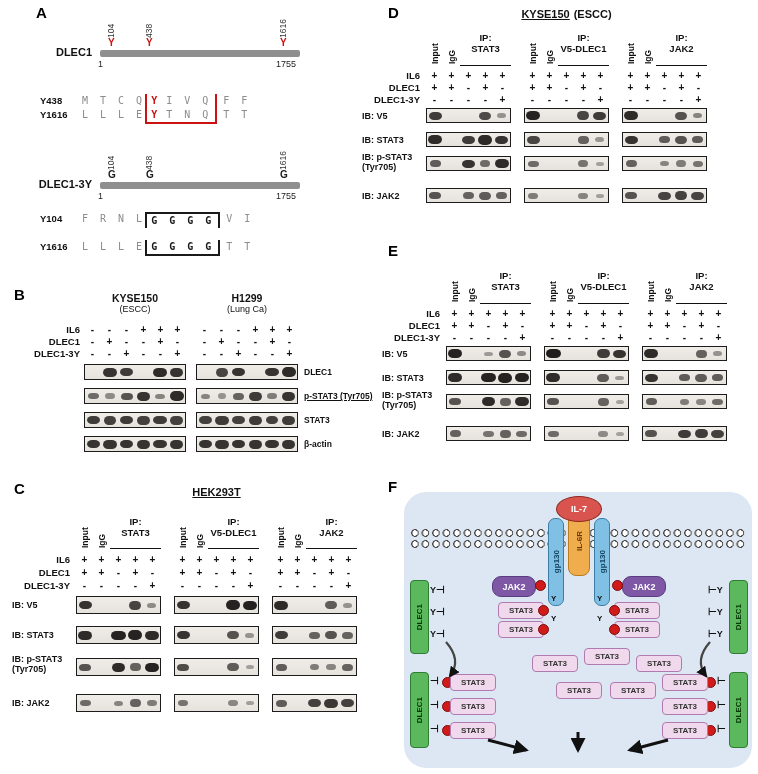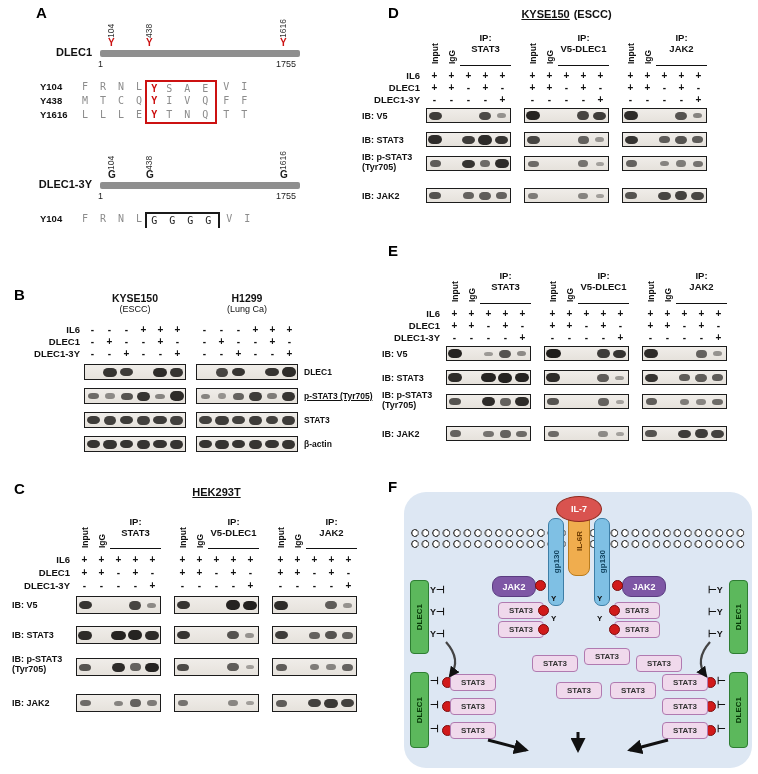--- a/index.html
+++ b/index.html
@@ -24,21 +24,21 @@
             font-weight:bold;font-size:9.5px;letter-spacing:0;}
   .seq{color:#8c8c8c;}
   .hl{color:var(--accent-red);font-weight:bold;}
   .mid{margin-left:6px;}
   .pl{margin-left:6px;}
   .seqbox{display:inline-block;height:14px;vertical-align:top;padding:0 4px;
           border-left:2px solid var(--accent-red);border-right:2px solid var(--accent-red);}
   .seqbox.top{border-top:2px solid var(--accent-red);}
   .seqbox.bot{border-bottom:2px solid var(--accent-red);}
   .seqbox.mutb{border-color:#1a1a1a;}
-  .gg{color:#1a1a1a;font-weight:normal;text-align:center;}
+  .gg{color:#1a1a1a;font-weight:bold;text-align:center;}
 
   
   .blot{display:flex;align-items:center;border:1px solid #1c1c1c;
         background:linear-gradient(#f0ede9,#e6e2dc);box-sizing:border-box;}
   .lane{flex:1;height:100%;display:flex;align-items:center;justify-content:center;}
   .band{background:var(--band-dark);border-radius:45%/60%;filter:blur(.5px);}
   .sign{display:inline-block;width:17px;text-align:center;font-weight:bold;font-size:10px;color:#111;}
   .srow{position:absolute;left:0;height:12px;width:100%;}
   .condlabel{position:absolute;left:0;text-align:right;font-weight:bold;font-size:9.5px;}
   .sgroup{position:absolute;top:0;display:flex;}
@@ -116,43 +116,43 @@
   <span class="vnum vtext" style="left:114px;top:0">438</span>
   <span class="vnum vtext" style="left:248px;top:0">1616</span>
   <span class="resmark resY" style="left:78px;top:29px">Y</span>
   <span class="resmark resY" style="left:116px;top:29px">Y</span>
   <span class="resmark resY" style="left:250px;top:29px">Y</span>
   <span class="protname" style="left:0;top:38px">DLEC1</span>
   <div class="bar" style="left:70px;top:42px"></div>
   <span class="endnum" style="left:68px;top:51px">1</span>
   <span class="endnum" style="left:246px;top:51px">1755</span>
 
-  <div class="seqrow" style="left:10px;top:72px">
-    <span class="seqlabel">Y104</span><span class="seq">F R N L</span><span class="seqbox top"><span class="hl">Y</span><span class="seq mid">S A E</span></span><span class="seq pl">V I</span>
-  </div>
   <div class="seqrow" style="left:10px;top:86px">
     <span class="seqlabel">Y438</span><span class="seq">M T C Q</span><span class="seqbox"><span class="hl">Y</span><span class="seq mid">I V Q</span></span><span class="seq pl">F F</span>
   </div>
   <div class="seqrow" style="left:10px;top:100px">
     <span class="seqlabel">Y1616</span><span class="seq">L L L E</span><span class="seqbox bot"><span class="hl">Y</span><span class="seq mid">T N Q</span></span><span class="seq pl">T T</span>
   </div>
 
   <span class="vnum vtext" style="left:76px;top:132px">104</span>
   <span class="vnum vtext" style="left:114px;top:132px">438</span>
   <span class="vnum vtext" style="left:248px;top:132px">1616</span>
   <span class="resmark resG" style="left:78px;top:161px">G</span>
   <span class="resmark resG" style="left:116px;top:161px">G</span>
   <span class="resmark resG" style="left:250px;top:161px">G</span>
   <span class="protname" style="left:0;top:170px">DLEC1-3Y</span>
   <div class="bar" style="left:70px;top:174px"></div>
   <span class="endnum" style="left:68px;top:183px">1</span>
   <span class="endnum" style="left:246px;top:183px">1755</span>
 
   <div class="seqrow" style="left:10px;top:204px">
     <span class="seqlabel">Y104</span><span class="seq">F R N L</span><span class="seqbox mutb top"><span class="gg">G G G G</span></span><span class="seq pl">V I</span>
+  </div>
+  <div class="seqrow" style="left:10px;top:232px">
+    <span class="seqlabel">Y1616</span><span class="seq">L L L E</span><span class="seqbox mutb bot"><span class="gg">G G G G</span></span><span class="seq pl">T T</span>
   </div>
 </div>
 
 <div id="panelB">
   <div class="bhdr" style="left:60px">
     <div class="bname">KYSE150</div>
     <div class="bsub">(ESCC)</div>
   </div>
   <div class="bhdr" style="left:172px">
     <div class="bname">H1299</div>

